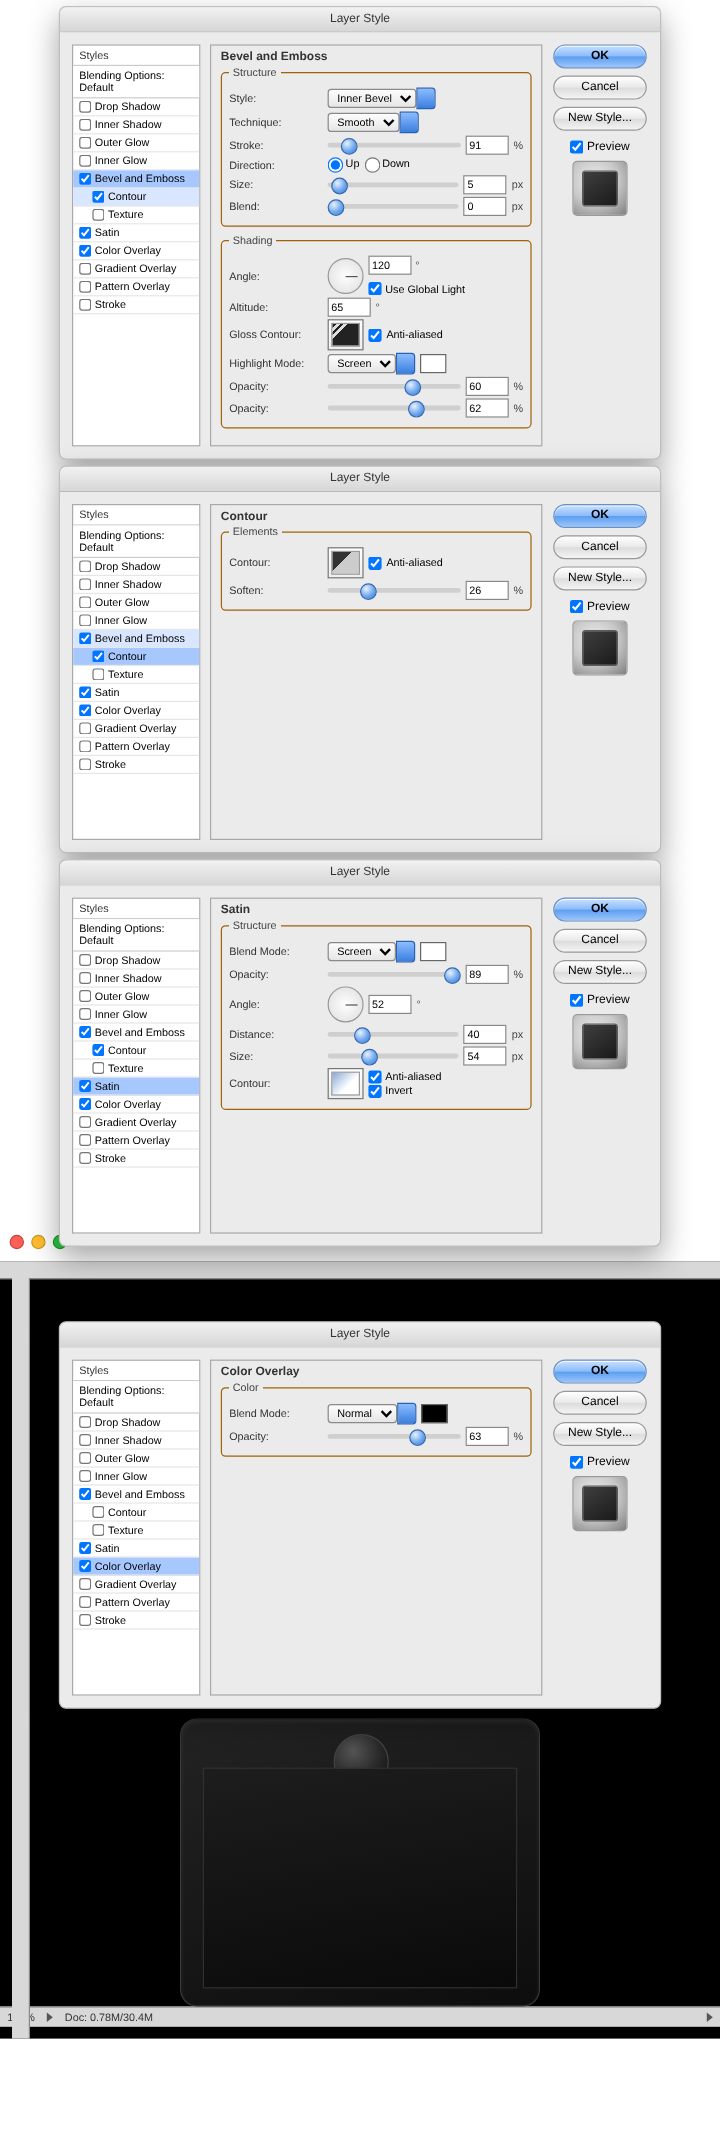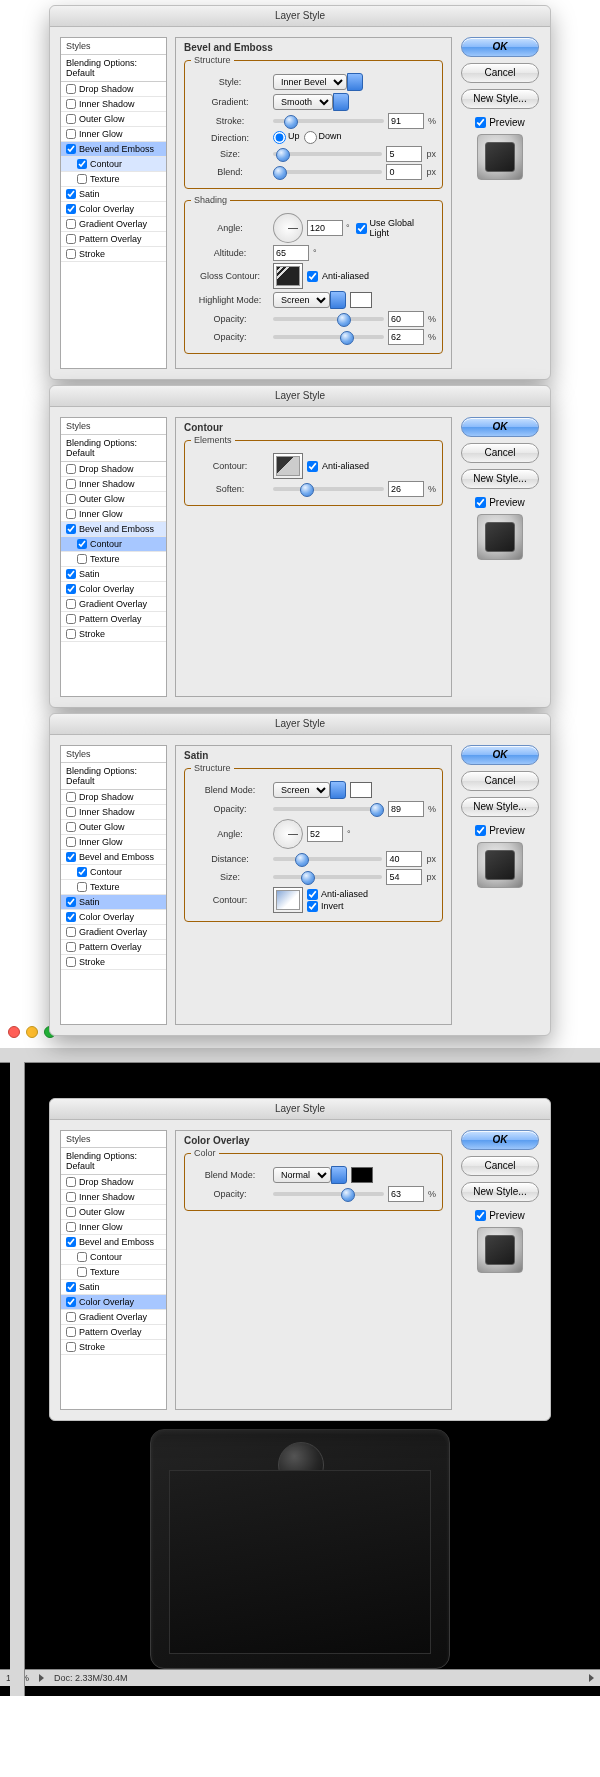--- a/index.html
+++ b/index.html
@@ -96,21 +96,21 @@
   }
   .sect-title{font-weight:bold; color:#333; margin-bottom:2px; font-size:10px;}
   fieldset{
     border:1px solid #a16207;
     border-radius:4px;
     margin:2px 0 6px 0;
     padding:6px 6px 6px 6px;
   }
   legend{font-size:9px; padding:0 3px; color:#444;}
   .row{display:flex; align-items:center; gap:4px; margin:2px 0;}
-  .lbl{width:78px; text-align:center; color:#333;}
+  .lbl{width:78px; text-align:left; color:#333;}
   select.aqua{
     height:16px; font-size:9px;
     background: linear-gradient(#fdfdfd,#e6e6e6);
     border:1px solid #8a8a8a; border-radius:3px;
     padding:0 3px;
   }
   .blue-cap{
     width:14px;height:16px;
     background: linear-gradient(#8cbcff,#3a7fe0);
     border:1px solid #2b63b3; border-radius:0 3px 3px 0;
@@ -158,21 +158,20 @@
   .aqua-btn{
     width:76px; height:18px; border-radius:10px;
     border:1px solid #6a8fc4;
     background:linear-gradient(#eaf2ff,#cfe2ff 48%,#a9c9f5 52%,#d3e5ff);
     font-size:10px; text-align:center; line-height:17px; cursor:pointer;
     box-shadow: inset 0 1px 0 rgba(255,255,255,0.8);
   }
   .aqua-btn.default{
     background:linear-gradient(#c9e1ff,#8cbcfb 48%,#5c9ef0 52%,#9cc6fb);
     font-weight:bold;
-    font-style:italic;
   }
   .aqua-btn.white{
     border:1px solid #999;
     background:linear-gradient(#fff,#e9e9e9 48%,#dcdcdc 52%,#f4f4f4);
   }
   .preview-row{display:flex;align-items:center;gap:3px;margin-top:2px;}
   .preview-chip{
     width:44px;height:44px;border:1px solid #999;border-radius:4px;
     background:radial-gradient(circle at 40% 35%,#eee 0%,#c8c8c8 50%,#7f7f7f 100%);
     display:flex;align-items:center;justify-content:center;
@@ -282,21 +281,21 @@
       <div class="sect-title">Bevel and Emboss</div>
 
       <fieldset>
         <legend>Structure</legend>
         <div class="row">
               <span class="lbl">Style:</span>
           <select class="aqua"><option>Inner Bevel</option></select>
               <span class="blue-cap"></span>
             </div>
         <div class="row">
-              <span class="lbl">Gradient:</span>
+              <span class="lbl">Technique:</span>
           <select class="aqua"><option>Smooth</option></select>
               <span class="blue-cap"></span>
             </div>
         <div class="row">
               <span class="lbl">Stroke:</span>
           <div class="slider">
                 <span class="knob" style="left:10%"></span>
               </div>
           <input class="num" value="91" style="">
               <span class="unit">%</span>
@@ -328,21 +327,21 @@
           <input class="num" value="0" style="">
               <span class="unit">px</span>
             </div>
       </fieldset>
 
       <fieldset>
         <legend>Shading</legend>
         <div class="row">
               <span class="lbl">Angle:</span>
           <div class="angle-dial"></div>
-          <div style="display:flex;flex-direction:row;gap:6px;">
+          <div style="display:flex;flex-direction:column;gap:6px;">
             <div style="display:flex;align-items:center;gap:3px;">
               <input class="num" value="120" style="">
                   <span class="unit">°</span>
                 </div>
             <div style="display:flex;align-items:center;gap:3px;">
               <input type="checkbox" class="cb" checked="" style="">
                   <span>Use Global Light</span>
                 </div>
           </div>
         </div>
@@ -718,20 +717,20 @@
   <div class="device-preview">
     <div class="device-body">
       <div class="device-hole"></div>
       <div class="device-screen"></div>
     </div>
   </div>
 
   <div class="statusbar">
     <span>100%</span>
     <span class="arrow right"></span>
-    <span>Doc: 2.33M/30.4M</span>
+    <span>Doc: 0.78M/30.4M</span>
     <span class="arrow right" style="margin-left:auto"></span>
   </div>
 </div>
 </div>
 
 
 </div>
 
 </body></html>

